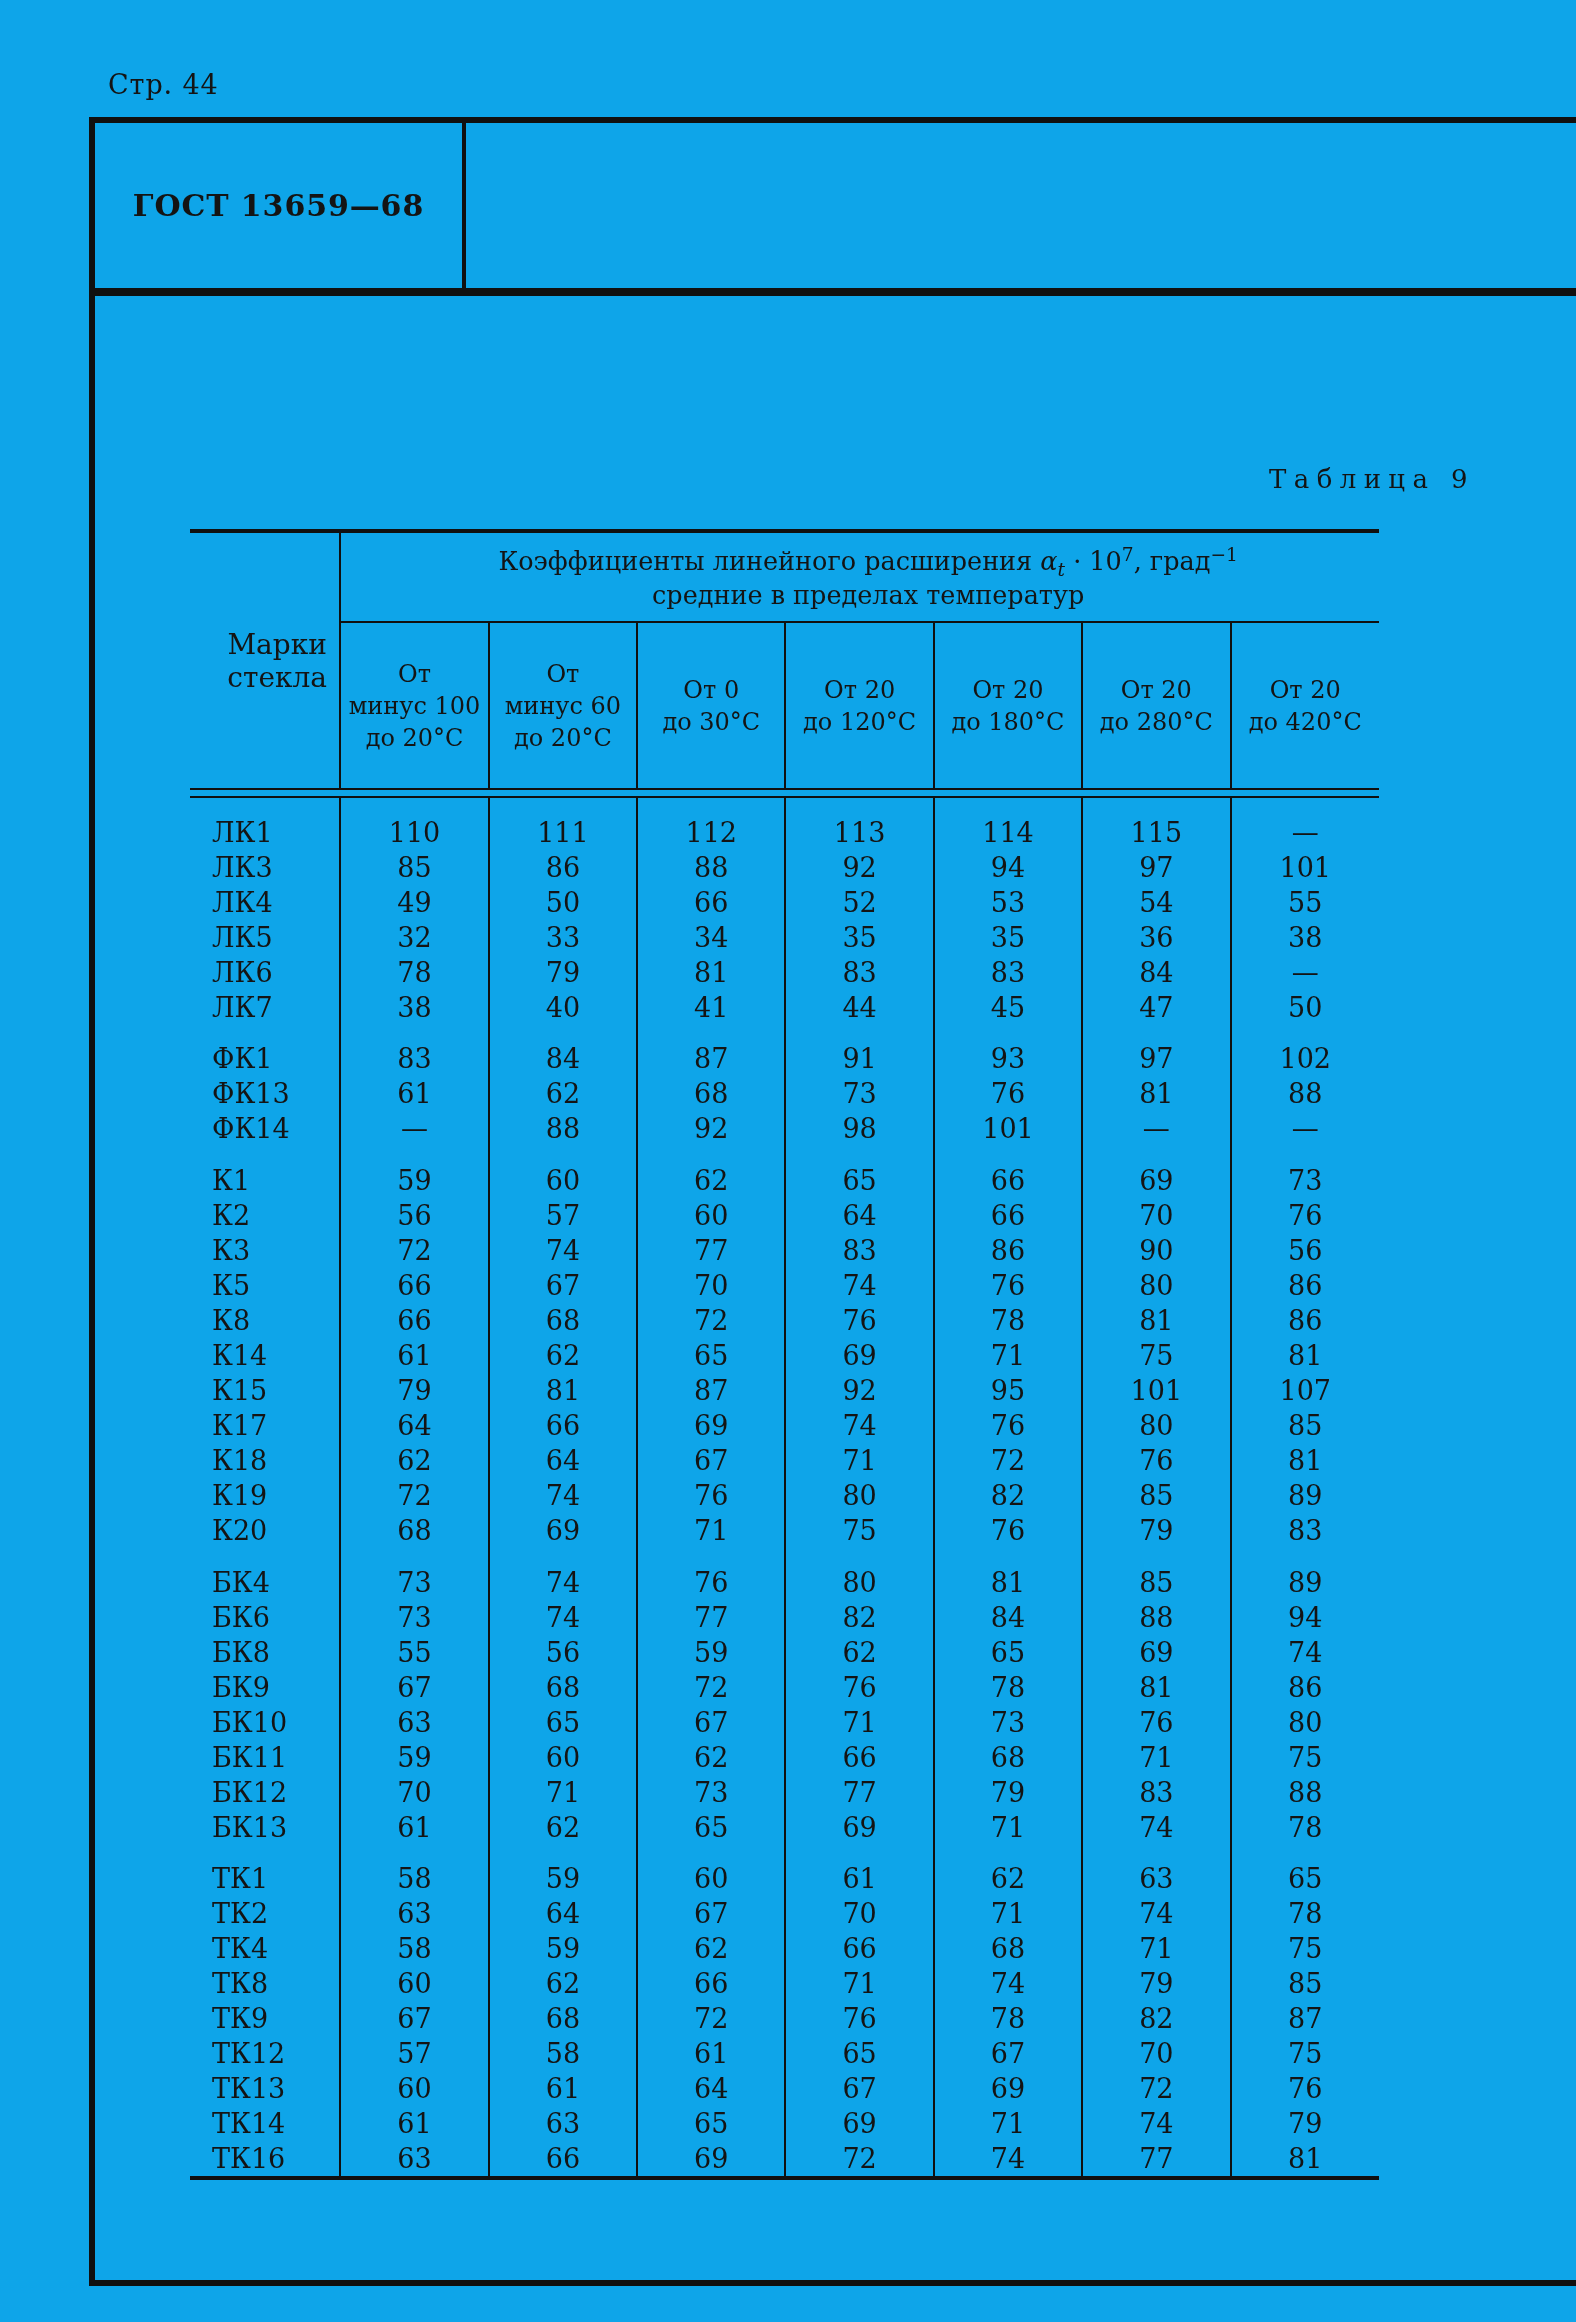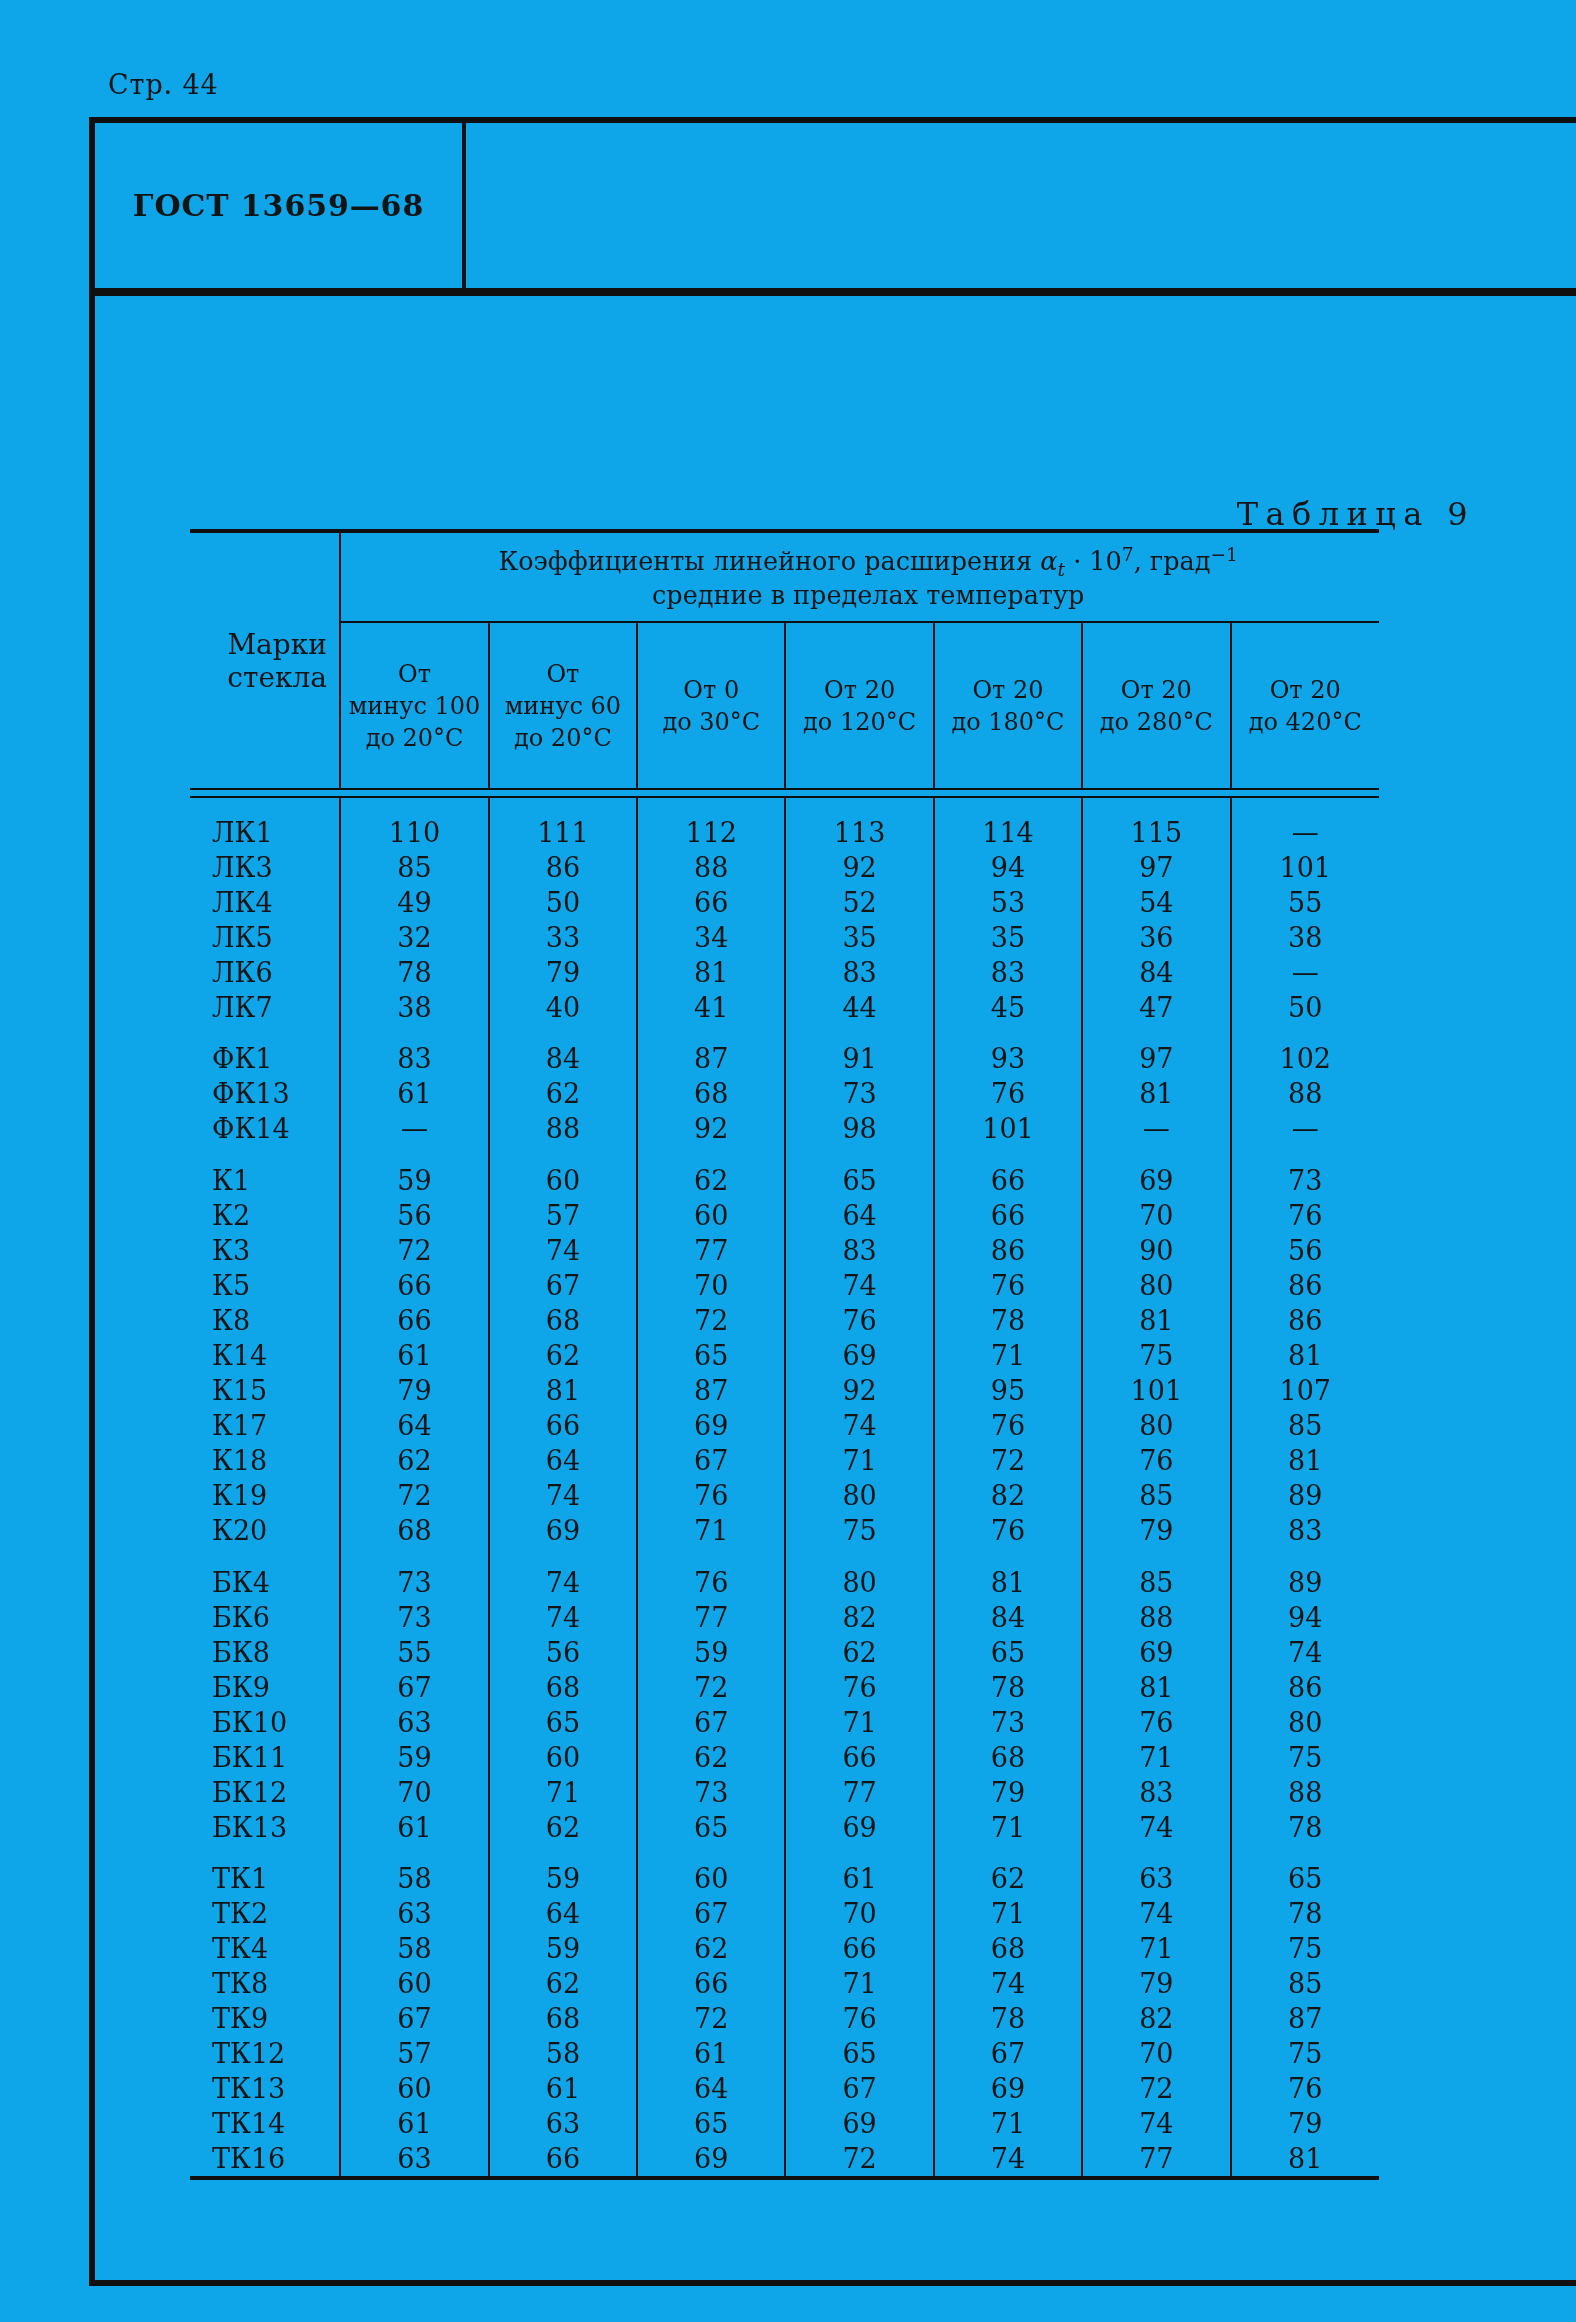--- a/index.html
+++ b/index.html
@@ -43,22 +43,22 @@
   }
   .para-line { text-align:justify; text-align-last:justify; }
   .para-line.first { padding-left:52px; }
   .para-line.last  { text-align-last:left; }
   .it { font-style:italic; }
   sub, sup { font-size:18.6px; line-height:0; }
   sub { vertical-align:-5.6px; }
   sup { vertical-align:9.3px; }
   
   .table-caption {
-    position:absolute; top:372px; right:147px;
-    font-size:32px; letter-spacing:7.4px;
+    position:absolute; top:341px; right:147px;
+    font-size:26px; letter-spacing:7.4px;
   }
   
   table.tbl {
     position:absolute; left:95px; top:406px;
     width:1189px; table-layout:fixed;
     border-collapse:collapse;
     border-top:4.6px solid #101010;
     border-bottom:4.6px solid #101010;
     font-size:27px;
   }

